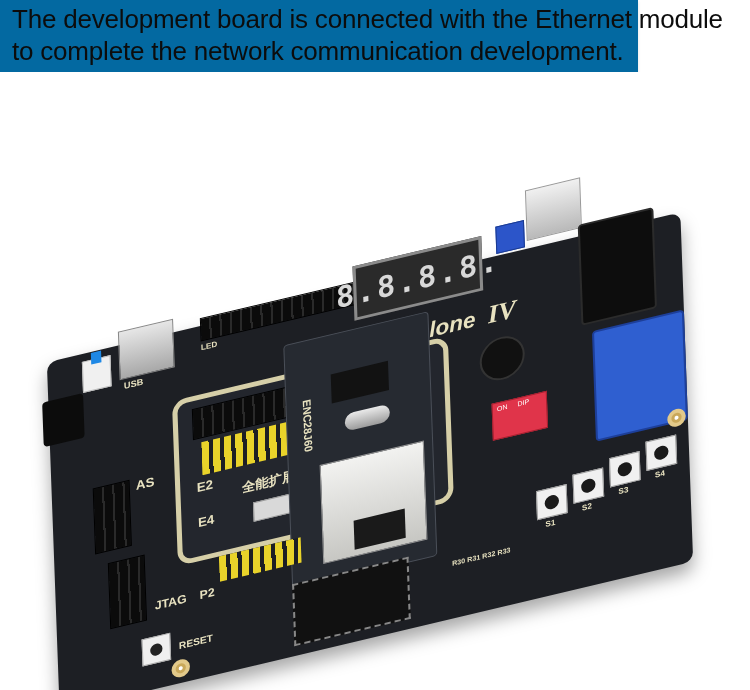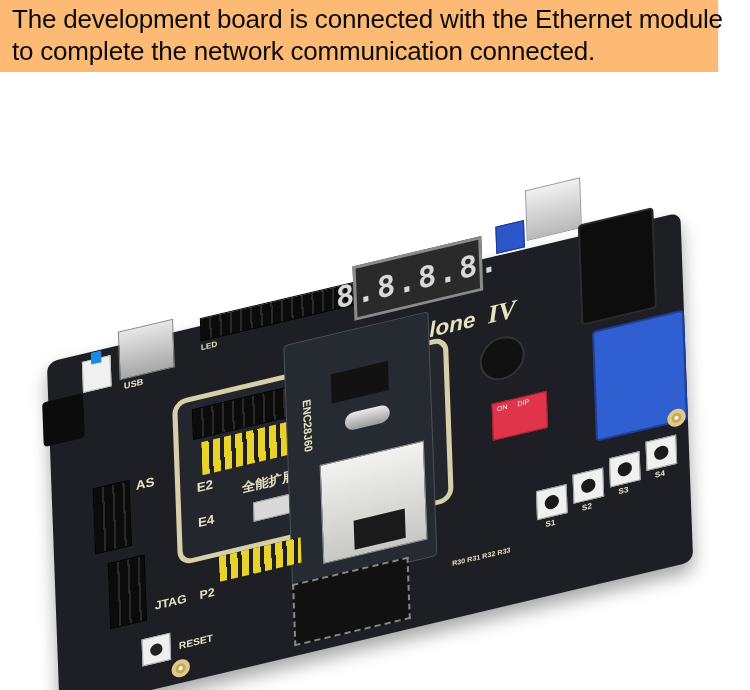--- a/index.html
+++ b/index.html
@@ -1,35 +1,35 @@
 <!DOCTYPE html>
 <html><head>
 <meta charset="utf-8">
 <style>
   html,body{margin:0;padding:0;}
   body{width:750px;height:690px;background:#ffffff;position:relative;overflow:hidden;font-family:"Liberation Sans",sans-serif;}
-  .banner{position:absolute;left:0;top:0;width:718px;height:72px;background:#fdba74;box-shadow:0 2px 3px rgba(0,0,0,0.12);}
+  .banner{position:absolute;left:0;top:0;width:638px;height:72px;background:#0369a1;box-shadow:0 2px 3px rgba(0,0,0,0.12);}
   .banner-line{position:absolute;left:12px;font-size:26px;color:#0c0c0c;letter-spacing:-0.2px;white-space:nowrap;}
   .l1{top:4px;} .l2{top:36px;}
   .stage{position:absolute;left:0;top:72px;width:750px;height:618px;background:#ffffff;}
   .board{position:absolute;left:60px;top:210px;width:620px;height:360px;background:#1d1f24;border-radius:10px;
     transform:skewX(-12deg) rotate(-14deg);transform-origin:50% 50%;box-shadow:0 10px 18px rgba(0,0,0,0.35);}
   .abs{position:absolute;}
   .silk{color:#e8e2c0;font-weight:bold;font-family:"Liberation Sans",sans-serif;}
   .yellow-pins{background:repeating-linear-gradient(90deg,#e9d32a 0 7px,#1d1f24 7px 11px);}
   .header-black{background:repeating-linear-gradient(90deg,#0b0b0b 0 8px,#2a2a2a 8px 10px);border:1px solid #000;}
   .hole{width:18px;height:18px;border-radius:50%;background:#c9a85a;border:4px solid #e2c98a;box-sizing:border-box;}
   .hole::after{content:"";position:absolute;left:3px;top:3px;width:4px;height:4px;border-radius:50%;background:#fff;}
 </style>
 </head>
 <body>
 
 <div class="banner">
   <div class="banner-line l1">The development board is connected with the Ethernet module</div>
-  <div class="banner-line l2">to complete the network communication connected.</div>
+  <div class="banner-line l2">to complete the network communication development.</div>
 </div>
 
 <div class="stage">
   <div class="board">
 
     <div class="abs" style="left:-6px;top:40px;width:40px;height:46px;background:#0c0c0c;border-radius:4px;"></div>
 
     <div class="abs" style="left:34px;top:8px;width:26px;height:30px;background:#f0f0f0;border:1px solid #bbb;">
       <div class="abs" style="left:8px;top:-8px;width:10px;height:12px;background:#1e88e5;"></div>
     </div>

